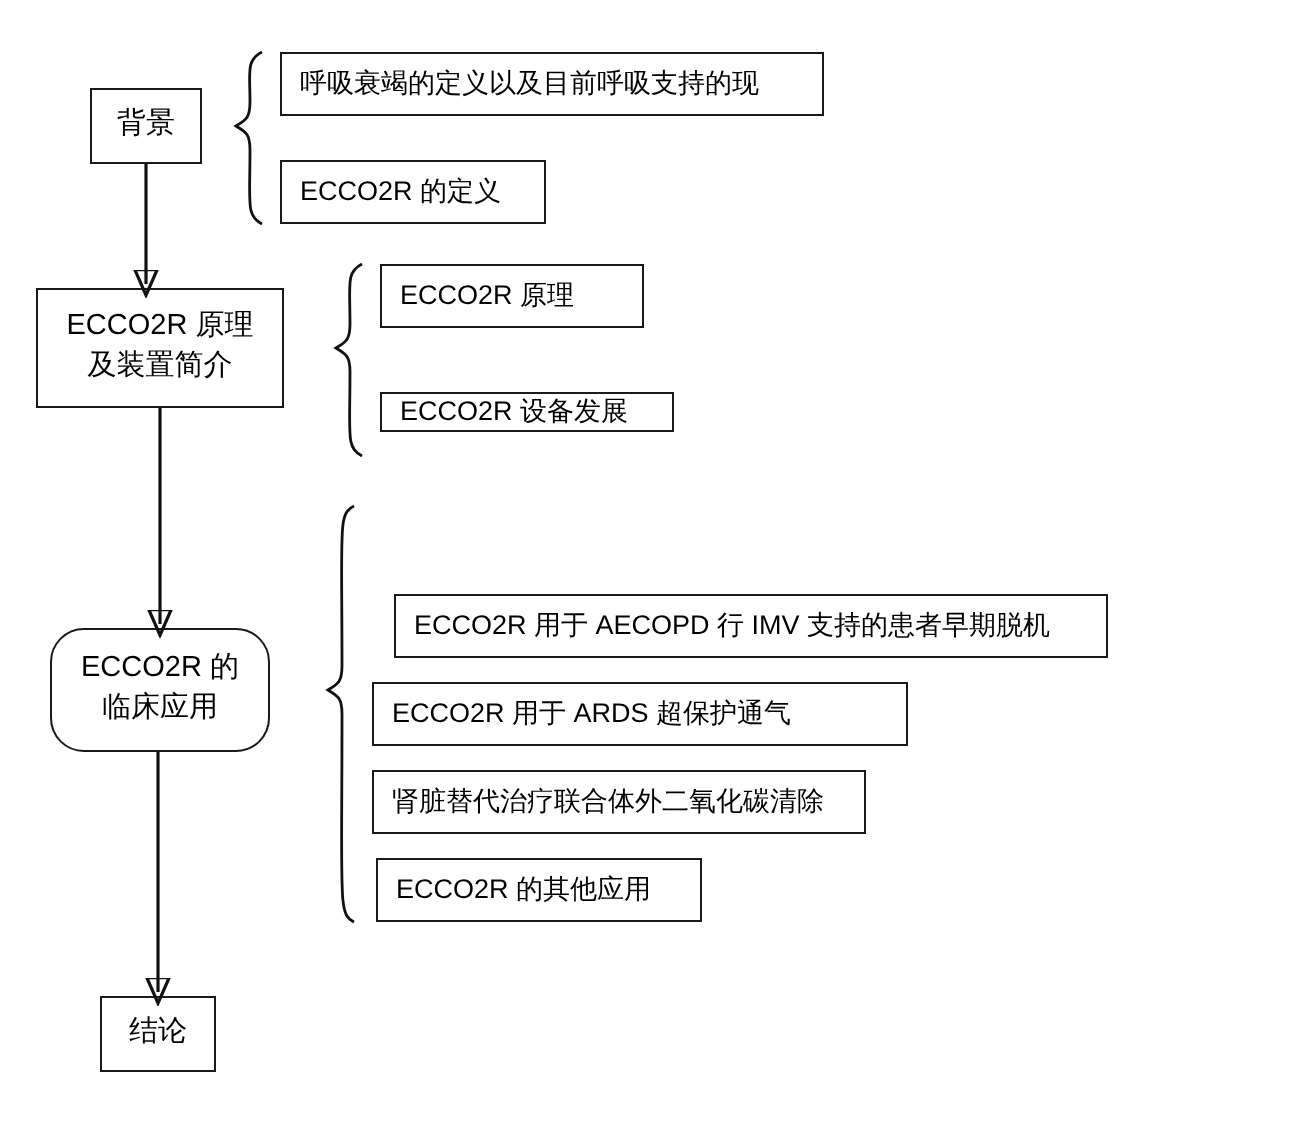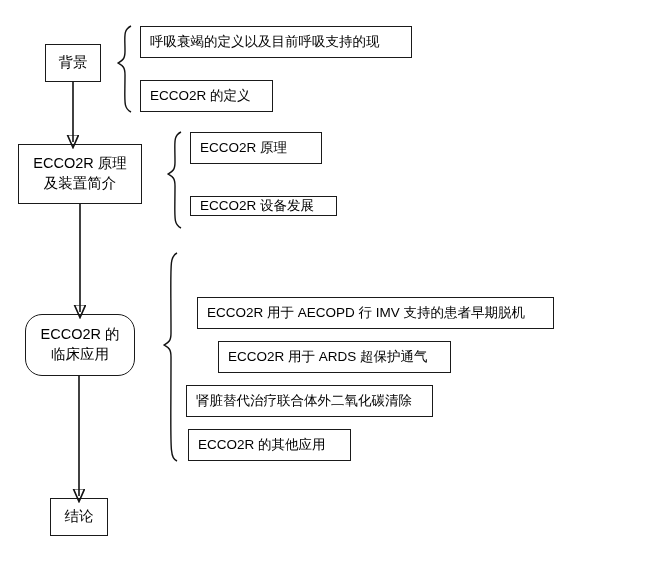--- a/index.html
+++ b/index.html
@@ -67,21 +67,21 @@
 临床应用</div>
   <div class="node main" style="left: 50px; top: 498px; width: 58px; height: 38px;">结论</div>
 
   <div class="node leaf" style="left: 140px; top: 26px; width: 272px; height: 32px;">呼吸衰竭的定义以及目前呼吸支持的现</div>
   <div class="node leaf" style="left: 140px; top: 80px; width: 133px; height: 32px;">ECCO2R 的定义</div>
 
   <div class="node leaf" style="left: 190px; top: 132px; width: 132px; height: 32px;">ECCO2R 原理</div>
   <div class="node leaf" style="left: 190px; top: 196px; width: 147px; height: 20px;">ECCO2R 设备发展</div>
 
   <div class="node leaf" style="left: 182px; top: 297px; width: 357px; height: 32px; margin-left: 15px;">ECCO2R 用于 AECOPD 行 IMV 支持的患者早期脱机</div>
-  <div class="node leaf" style="left: 186px; top: 341px; width: 233px; height: 32px; margin-left: 32px;">ECCO2R 用于 ARDS 超保护通气</div>
+  <div class="node leaf" style="left: 186px; top: 341px; width: 268px; height: 32px;">ECCO2R 用于 ARDS 超保护通气</div>
   <div class="node leaf" style="left: 186px; top: 385px; width: 247px; height: 32px; text-align: right;">肾脏替代治疗联合体外二氧化碳清除</div>
   <div class="node leaf" style="left: 188px; top: 429px; width: 163px; height: 32px;">ECCO2R 的其他应用</div>
 
   <svg class="overlay" id="overlay">
     <defs>
       <marker id="arrowhead" markerWidth="9" markerHeight="9" refX="4.5" refY="4" orient="auto">
         <path d="M0,0.5 L8,4 L0,7.5 z" fill="#111111" stroke="none"></path>
       </marker>
     </defs>
     <g id="conn-group">

